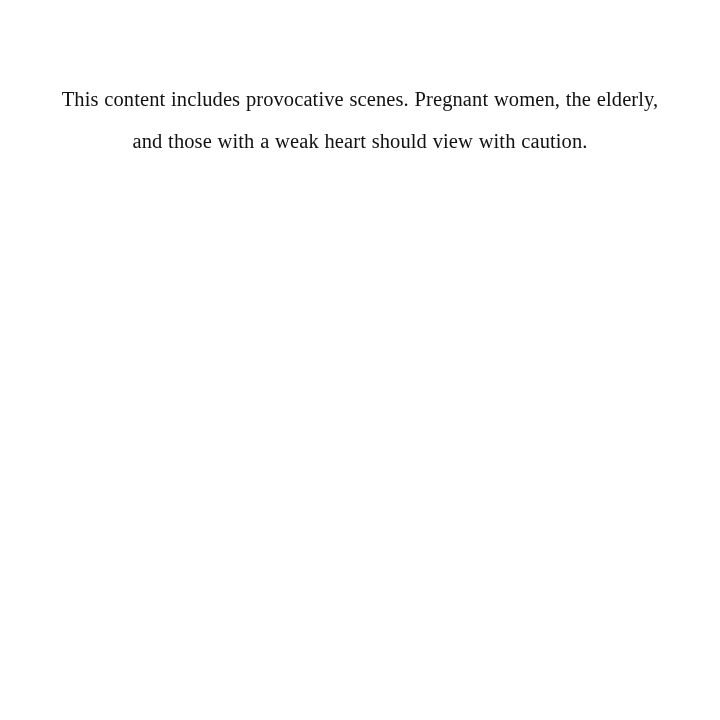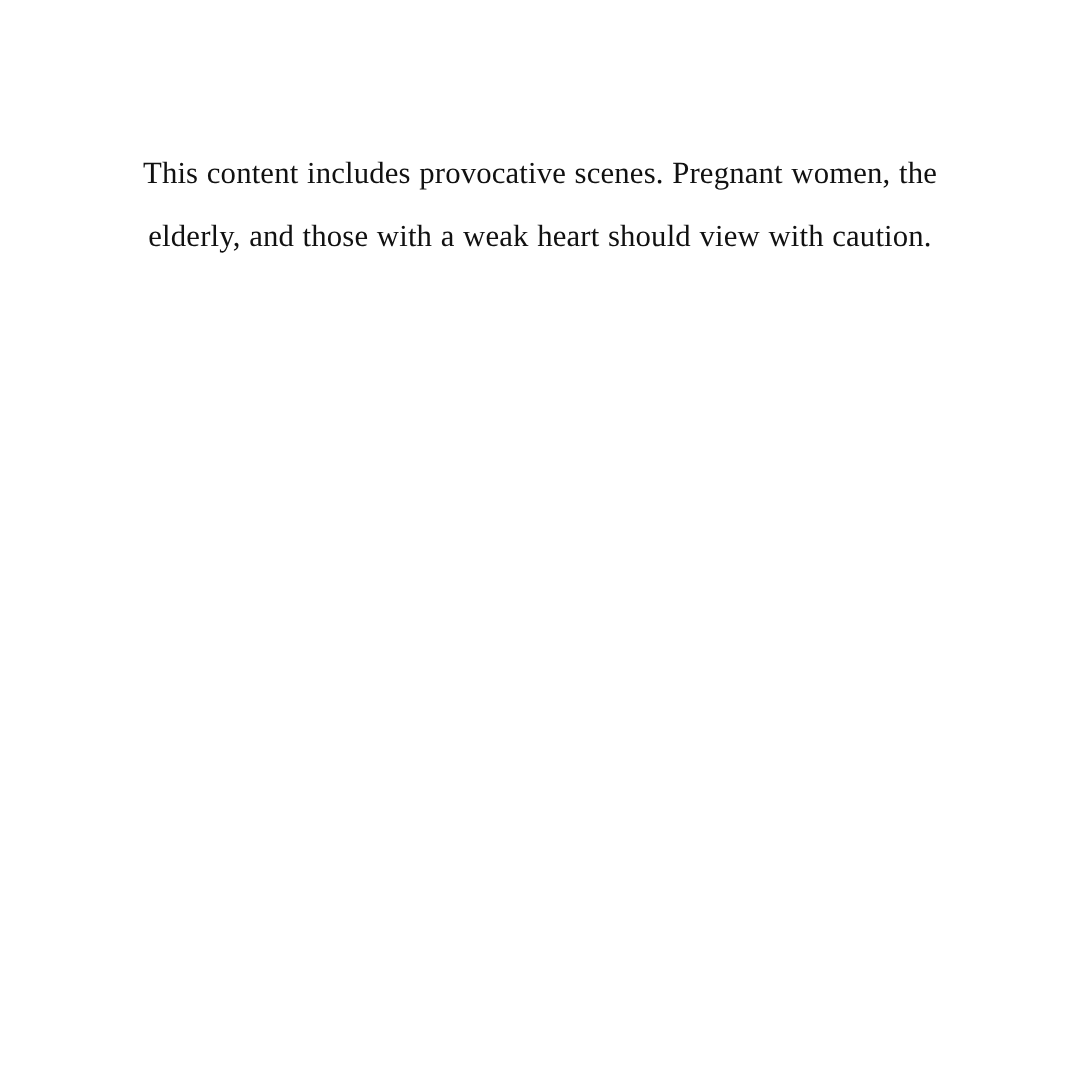--- a/index.html
+++ b/index.html
@@ -27,21 +27,21 @@
     width: 604px;
     text-align: center;
   }
   .notice-text {
     font-family: "Liberation Serif", serif;
     font-size: 20.5px;
     line-height: 42px;
     color: #111111;
     letter-spacing: 0.1px;
     word-spacing: 0.5px;
-    margin: 17px;
+    margin: 0;
   }
 </style>
 </head>
 <body>
 
 <div class="page">
   <div class="notice-block">
     <p class="notice-text">This content includes provocative scenes. Pregnant women, the elderly, and those with a weak heart should view with caution.</p>
   </div>
 </div>

